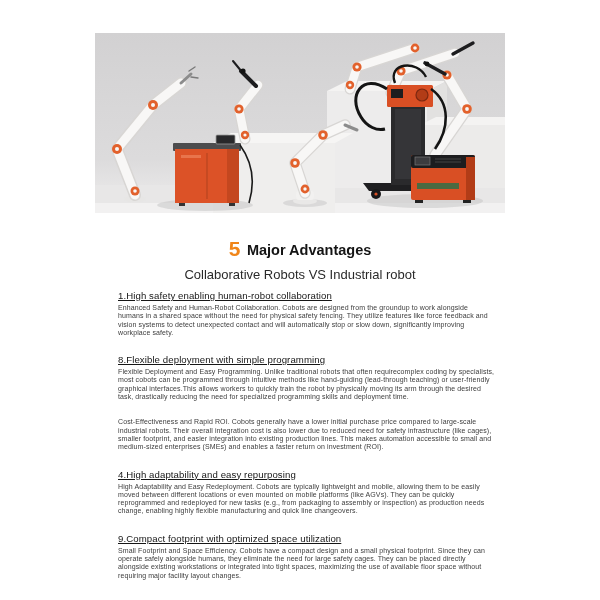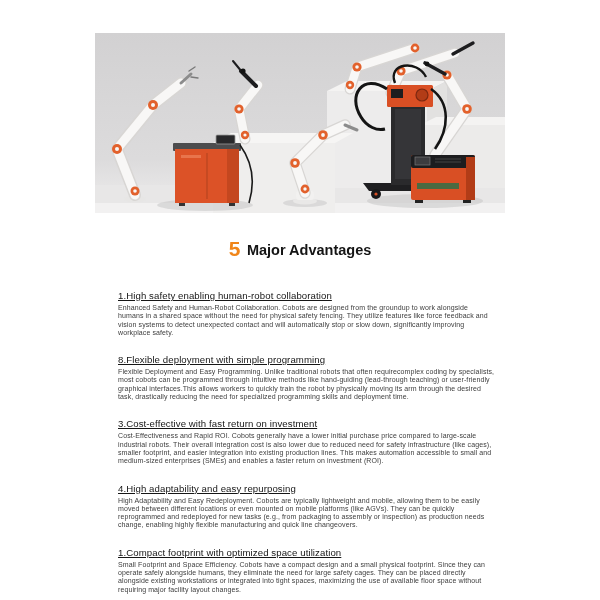--- a/index.html
+++ b/index.html
@@ -170,38 +170,38 @@
         <rect x="320" y="167" width="8" height="3" fill="#222"></rect>
         <rect x="368" y="167" width="8" height="3" fill="#222"></rect>
       </g>
     </svg>
   </figure>
 
   <header class="heading">
     <div>
       <span class="num">5</span><span class="title">Major Advantages</span>
     </div>
+    <div class="subtitle">Collaborative Robots VS Industrial robot</div>
   </header>
 
   <main class="content">
     <section class="adv">
       <h3>1.High safety enabling human-robot collaboration</h3>
       <p>Enhanced Safety and Human-Robot Collaboration. Cobots are designed from the groundup to work alongside humans in a shared space without the need for physical safety fencing. They utilize features like force feedback and vision systems to detect unexpected contact and will automatically stop or slow down, significantly improving workplace safety.</p>
     </section>
     <section class="adv">
       <h3>8.Flexible deployment with simple programming</h3>
       <p>Flexible Deployment and Easy Programming. Unlike traditional robots that often requirecomplex coding by specialists, most cobots can be programmed through intuitive methods like hand-guiding (lead-through teaching) or user-friendly graphical interfaces.This allows workers to quickly train the robot by physically moving its arm through the desired task, drastically reducing the need for specialized programming skills and deployment time.</p>
     </section>
     <section class="adv">
-      <h3>3.Cost-effective with fast return on investment</h3>
       <p>Cost-Effectiveness and Rapid ROI. Cobots generally have a lower initial purchase price compared to large-scale industrial robots. Their overall integration cost is also lower due to reduced need for safety infrastructure (like cages), smaller footprint, and easier integration into existing production lines. This makes automation accessible to small and medium-sized enterprises (SMEs) and enables a faster return on investment (ROI).</p>
     </section>
     <section class="adv gap">
       <h3>4.High adaptability and easy repurposing</h3>
       <p>High Adaptability and Easy Redeployment. Cobots are typically lightweight and mobile, allowing them to be easily moved between different locations or even mounted on mobile platforms (like AGVs). They can be quickly reprogrammed and redeployed for new tasks (e.g., from packaging to assembly or inspection) as production needs change, enabling highly flexible manufacturing and quick line changeovers.</p>
     </section>
     <section class="adv gap">
-      <h3>1.Compact footprint with optimized space utilization</h3>
+      <h3>9.Compact footprint with optimized space utilization</h3>
       <p>Small Footprint and Space Efficiency. Cobots have a compact design and a small physical footprint. Since they can operate safely alongside humans, they eliminate the need for large safety cages. They can be placed directly alongside existing workstations or integrated into tight spaces, maximizing the use of available floor space without requiring major facility layout changes.</p>
     </section>
   </main>
 
 </div>
 
 </body></html>

